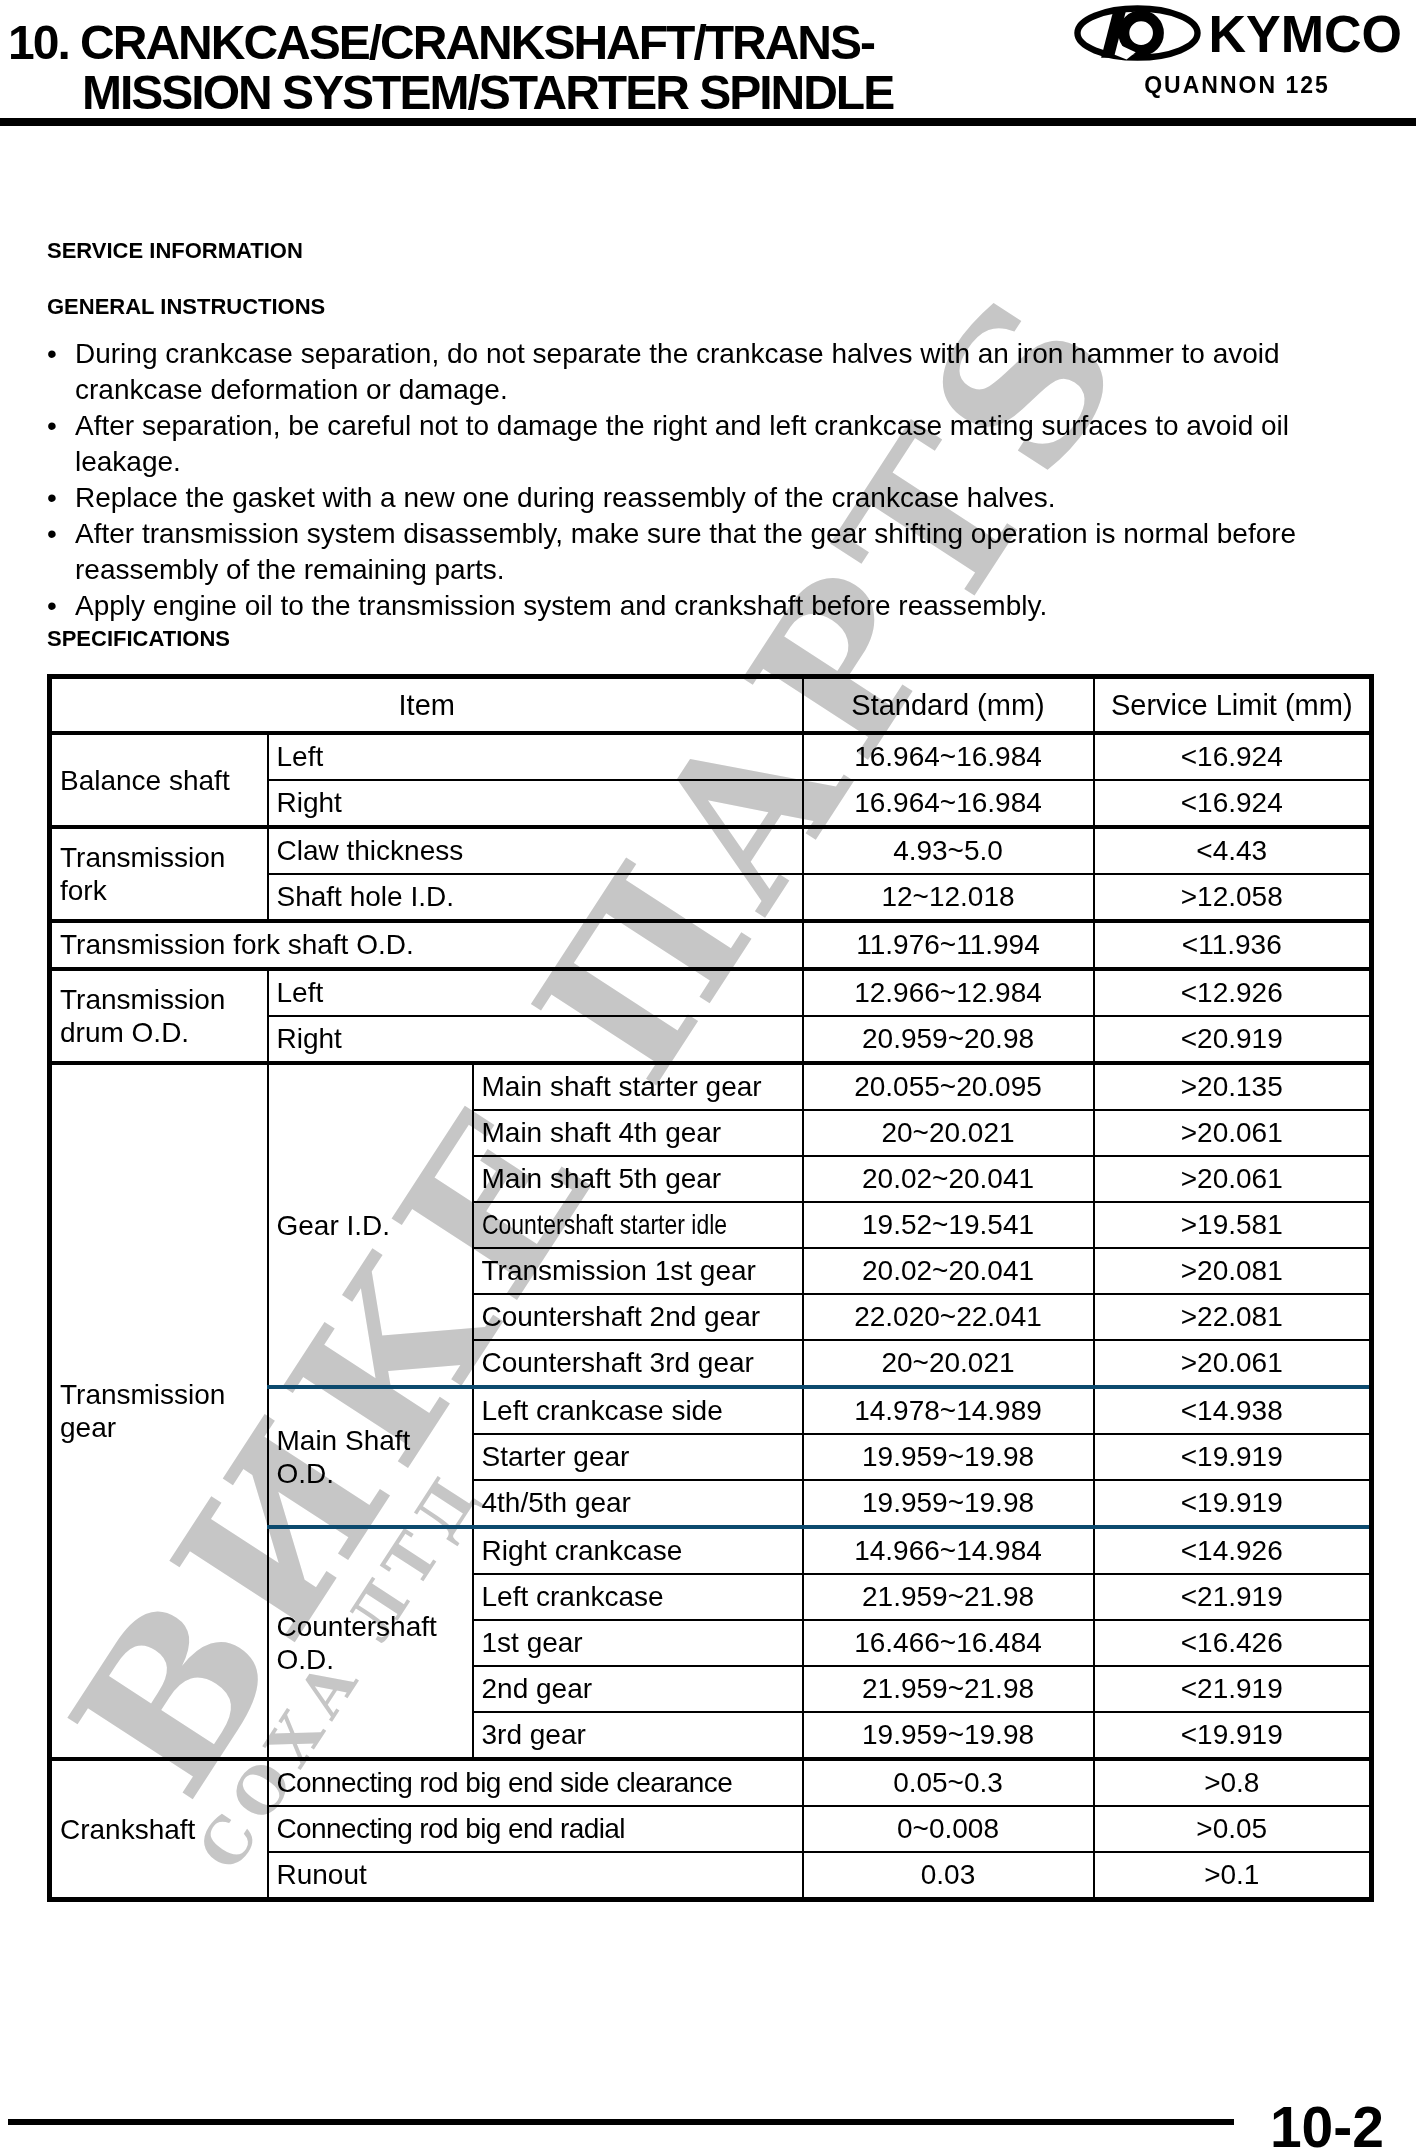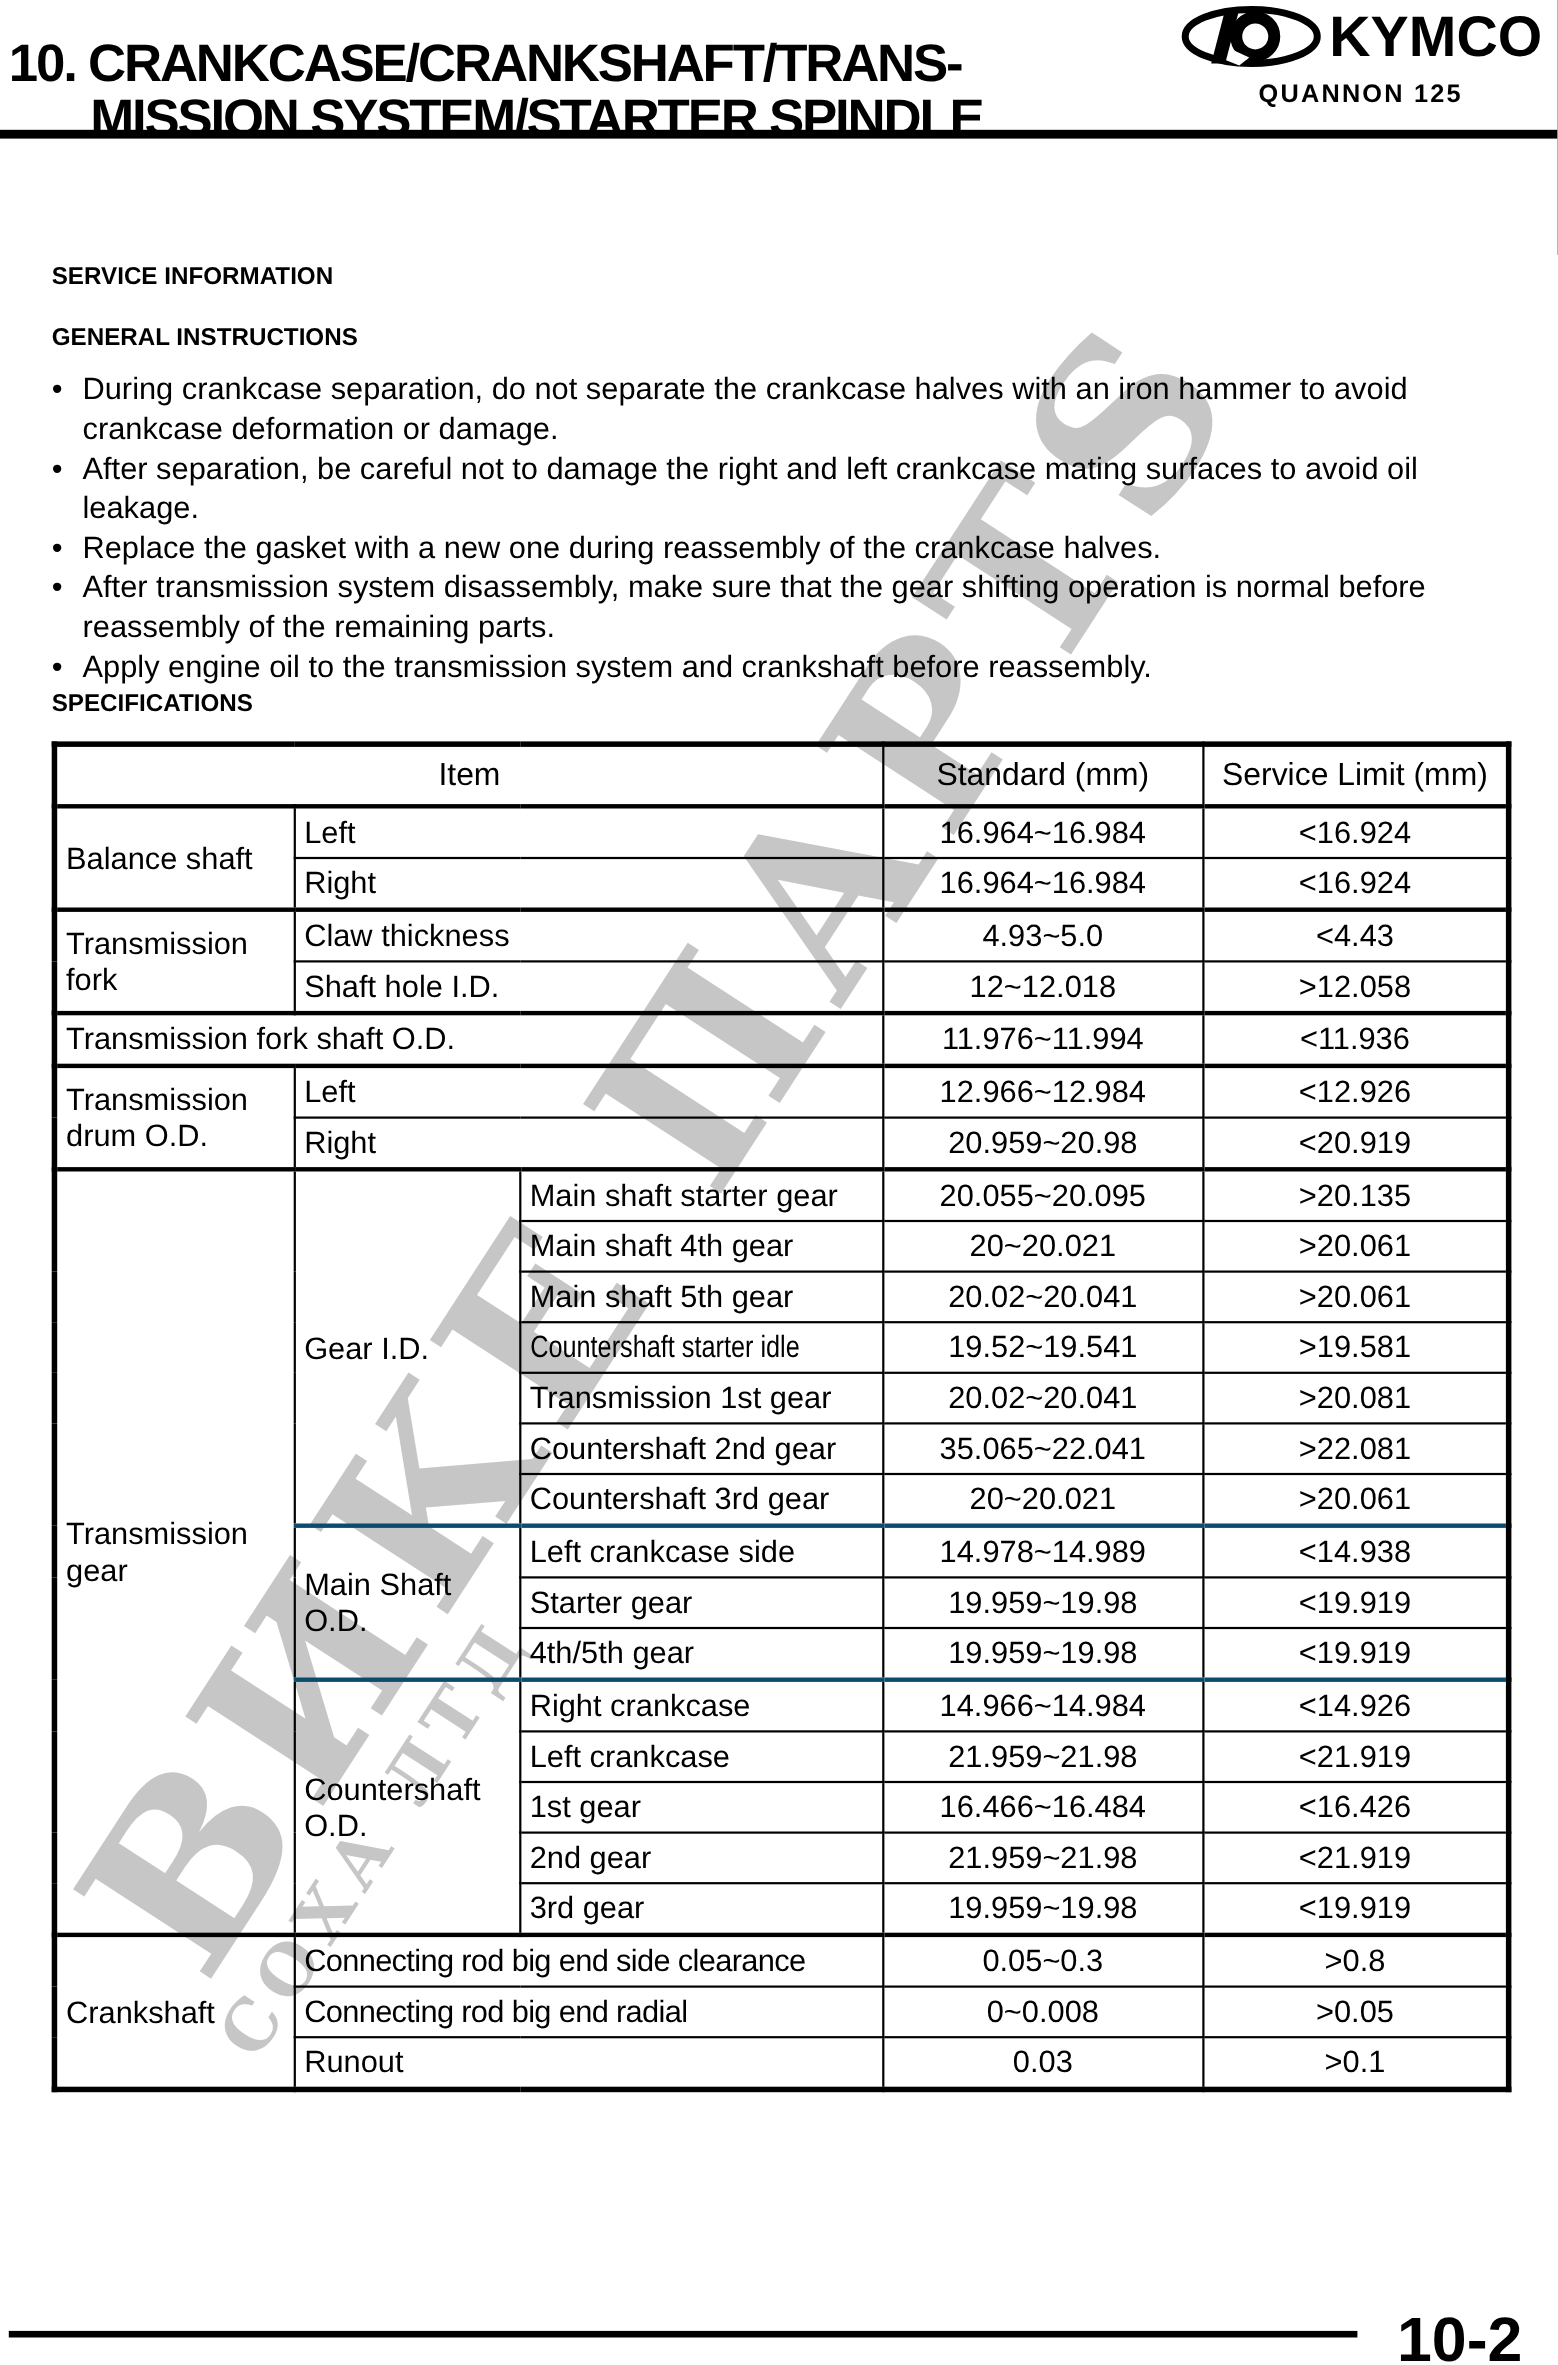--- a/index.html
+++ b/index.html
@@ -11,21 +11,21 @@
   
   .wm{position:absolute;z-index:0;color:#c6c6c6;font-family:"DejaVu Serif",serif;
       font-weight:bold;white-space:nowrap;pointer-events:none;}
   .wm-main{left:600px;top:1040px;font-size:205px;letter-spacing:14px;
       transform:translate(-50%,-50%) rotate(-57deg);}
   .wm-sub{left:340px;top:1670px;font-size:62px;letter-spacing:10px;
       transform:translate(-50%,-50%) rotate(-57deg);}
   .z{position:relative;z-index:1;}
   
   .title-block{position:absolute;left:8px;top:18px;font-weight:bold;
-      font-size:48px;line-height:50px;letter-spacing:-2px;margin-top:16px;}
+      font-size:48px;line-height:50px;letter-spacing:-2px;}
   .title-line2{margin-left:74px;}
   .brand-block{position:absolute;right:14px;top:2px;width:330px;text-align:center;}
   .brand-row{display:flex;align-items:center;justify-content:flex-start;height:64px;}
   .brand-name{font-weight:bold;font-size:52px;letter-spacing:0px;margin-left:0;}
   .brand-model{font-weight:bold;font-size:23px;letter-spacing:2px;margin-top:6px;text-align:center;}
   .header-rule{position:absolute;left:0;top:118px;width:1416px;height:8px;background:#000;}
   
   .h-bold{position:absolute;left:47px;font-weight:bold;font-size:22px;}
   .svc{top:238px;}
   .gen{top:294px;}
@@ -191,21 +191,21 @@
       <td class="std bL3">19.52~19.541</td>
       <td class="lim bL3">&gt;19.581</td>
     </tr>
     <tr>
       <td>Transmission 1st gear</td>
       <td class="std bL3">20.02~20.041</td>
       <td class="lim bL3">&gt;20.081</td>
     </tr>
     <tr>
       <td>Countershaft 2nd gear</td>
-      <td class="std bL3">35.065~22.041</td>
+      <td class="std bL3">22.020~22.041</td>
       <td class="lim bL3">&gt;22.081</td>
     </tr>
     <tr>
       <td>Countershaft 3rd gear</td>
       <td class="std bL3">20~20.021</td>
       <td class="lim bL3">&gt;20.061</td>
     </tr>
 
     <tr class="sub">
       <td rowspan="3" class="lbl">Main Shaft O.D.</td>

